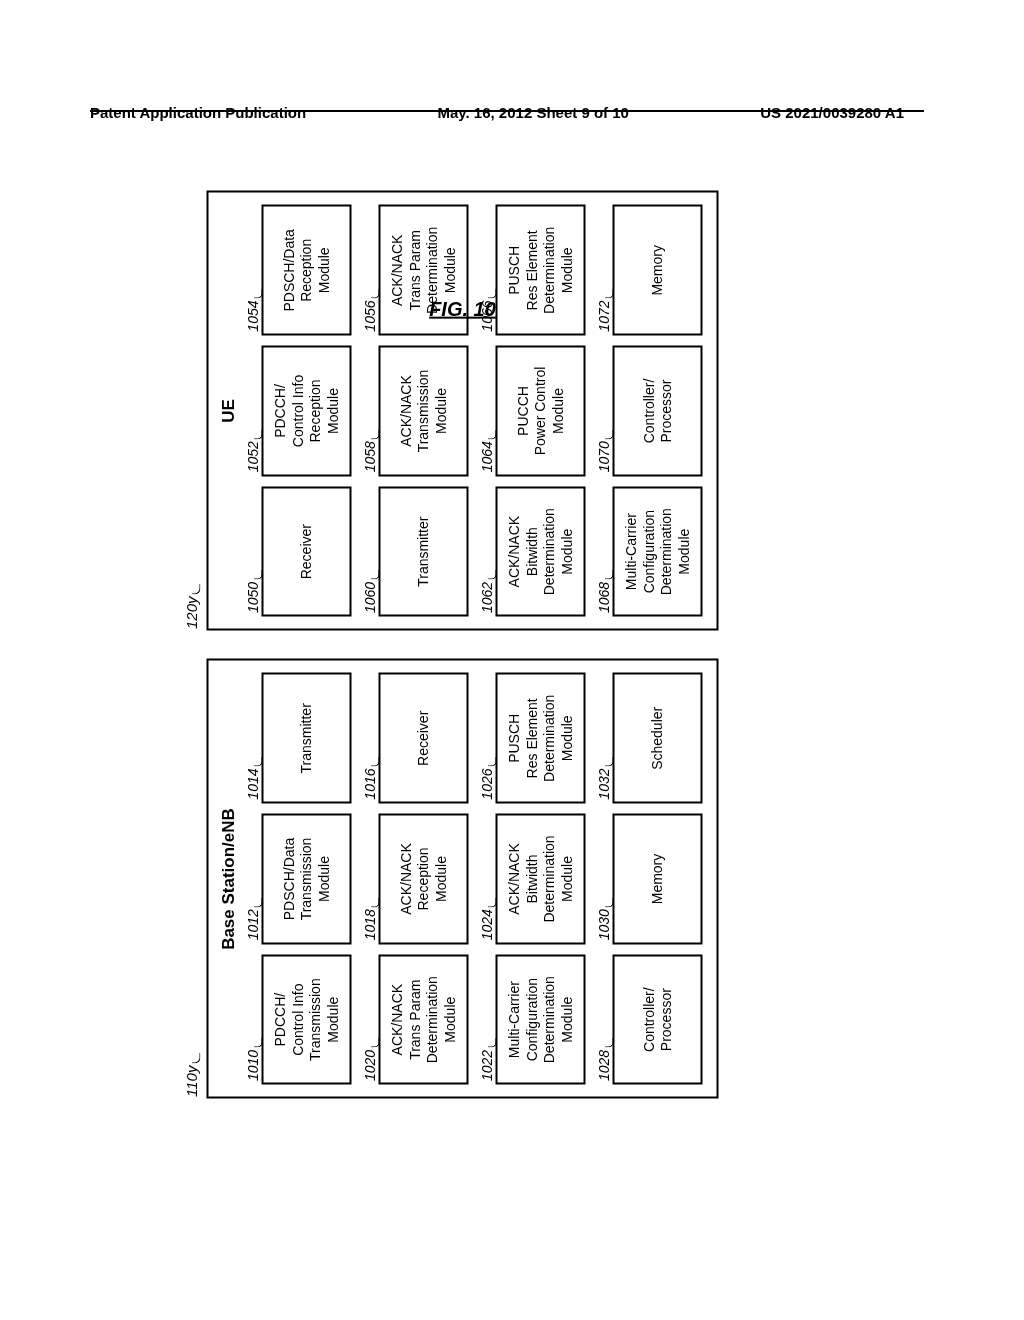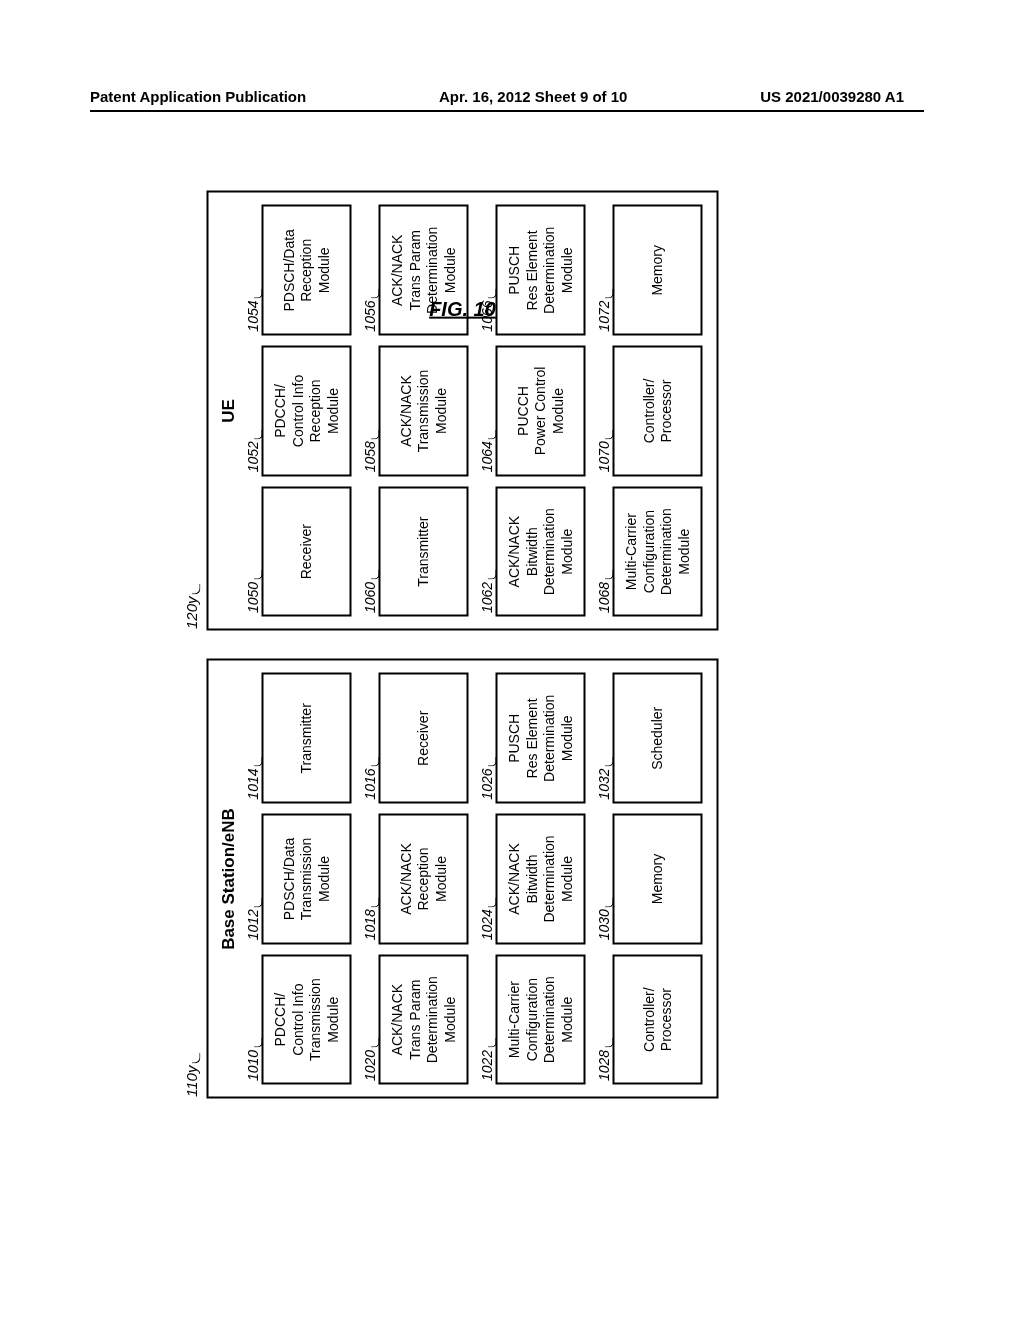--- a/index.html
+++ b/index.html
@@ -5,21 +5,21 @@
   * { box-sizing: border-box; margin: 0; padding: 0; }
   body {
     font-family: Arial, Helvetica, sans-serif;
     width: 1024px;
     height: 1320px;
     background: #fff;
     position: relative;
   }
   .header {
     position: absolute;
-    top: 88px;
+    top: 104px;
     left: 0;
     width: 100%;
     padding: 0 120px 0 90px;
     display: flex;
     justify-content: space-between;
     font-size: 15px;
     font-weight: bold;
   }
   .header-line {
     position: absolute;
@@ -128,21 +128,21 @@
     font-style: italic;
     font-size: 20px;
     text-decoration: underline;
   }
 </style>
 </head>
 <body>
 
 <div class="header">
   <span>Patent Application Publication</span>
-  <span>Apr. 16, 2012  Sheet 9 of 10</span>
+  <span>May. 16, 2012  Sheet 9 of 10</span>
   <span>US 2021/0039280 A1</span>
 </div>
 <div class="header-line"></div>
 
 <div class="fig-area">
   <div class="fig-caption">FIG. 10</div>
   <div class="panels">
 
     <div class="panel">
       <div class="panel-id">110y</div>

